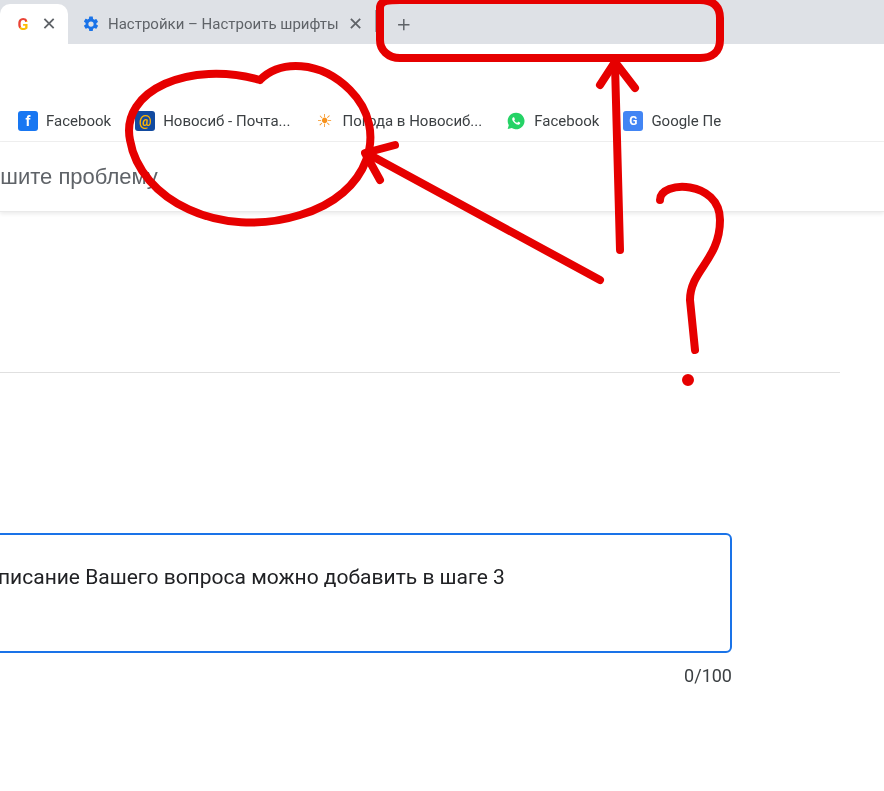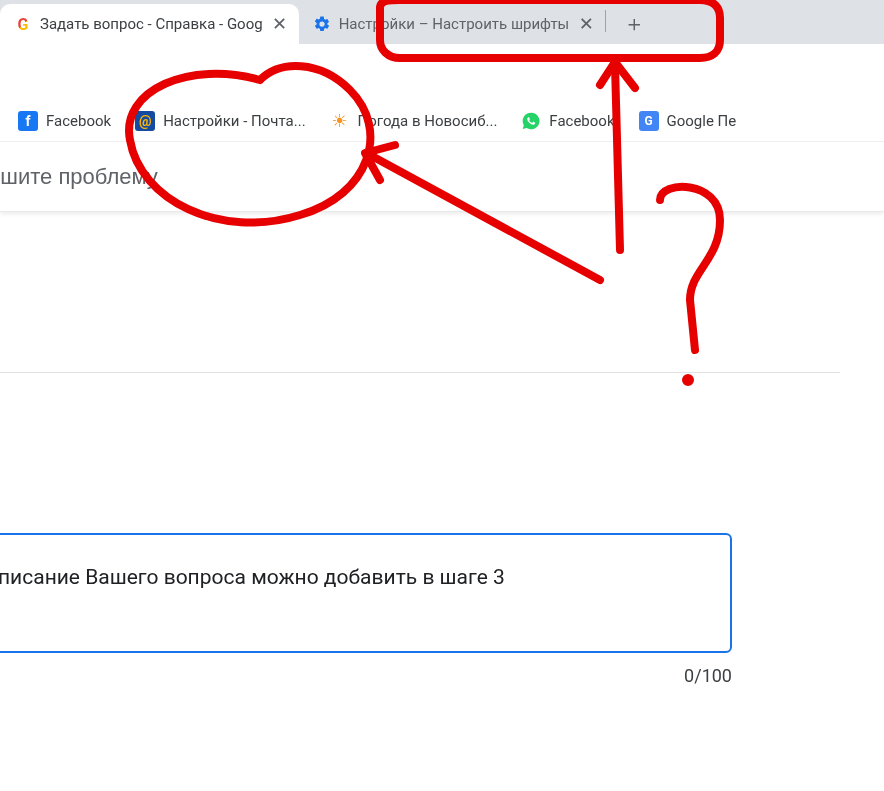--- a/index.html
+++ b/index.html
@@ -178,21 +178,20 @@
     stroke-linecap:round;
     stroke-linejoin:round;
   }
 </style>
 </head>
 <body>
 
 <div class="tabstrip">
   <div class="tab active">
     <span class="fav google">G</span>
-    <span class="title">Задать вопрос - Справка - Goog</span>
     <span class="close">✕</span>
   </div>
   <div class="tab">
     <span class="fav gear">
       <svg viewBox="0 0 24 24">
           <path fill="#1a73e8" d="M19.14 12.94a7.49 7.49 0 0 0 .05-.94 7.49 7.49 0 0 0-.05-.94l2.03-1.58a.5.5 0 0 0 .12-.63l-1.92-3.32a.5.5 0 0 0-.6-.22l-2.39.96a7.03 7.03 0 0 0-1.62-.94l-.36-2.54A.5.5 0 0 0 13.9 2h-3.8a.5.5 0 0 0-.5.42l-.36 2.54c-.58.24-1.12.55-1.62.94l-2.39-.96a.5.5 0 0 0-.6.22L2.71 8.48a.5.5 0 0 0 .12.63l2.03 1.58c-.03.31-.05.63-.05.94s.02.63.05.94l-2.03 1.58a.5.5 0 0 0-.12.63l1.92 3.32c.13.22.39.31.6.22l2.39-.96c.5.39 1.04.7 1.62.94l.36 2.54a.5.5 0 0 0 .5.42h3.8a.5.5 0 0 0 .5-.42l.36-2.54c.58-.24 1.12-.55 1.62-.94l2.39.96c.21.09.47 0 .6-.22l1.92-3.32a.5.5 0 0 0-.12-.63l-2.03-1.58zM12 15.5A3.5 3.5 0 1 1 15.5 12 3.5 3.5 0 0 1 12 15.5z"></path>
         </svg>
     </span>
     <span class="title">Настройки – Настроить шрифты</span>
     <span class="close">✕</span>
@@ -203,21 +202,21 @@
 
 <div class="addr-spacer"></div>
 
 <div class="bookmarks">
   <div class="bm">
     <span class="ic fb">f</span>
     <span>Facebook</span>
   </div>
   <div class="bm">
     <span class="ic mail">@</span>
-    <span>Настройки - Почта...</span>
+    <span>Новосиб - Почта...</span>
   </div>
   <div class="bm">
     <span class="ic weather">☀</span>
     <span>Погода в Новосиб...</span>
   </div>
   <div class="bm">
     <span class="ic wa">
       <svg width="20" height="20" viewBox="0 0 24 24">
           <path fill="#25d366" d="M12 2a10 10 0 0 0-8.66 15l-1.3 4.74 4.86-1.27A10 10 0 1 0 12 2z"></path>
           <path fill="#fff" d="M16.5 13.8c-.24-.12-1.4-.69-1.62-.77s-.38-.12-.53.12-.61.77-.75.93-.28.18-.51.06a6.45 6.45 0 0 1-3.18-2.78c-.24-.41.24-.38.67-1.27a.42.42 0 0 0 0-.4c-.06-.12-.53-1.28-.73-1.75s-.39-.4-.53-.41h-.45a.87.87 0 0 0-.63.29 2.63 2.63 0 0 0-.82 2 4.57 4.57 0 0 0 1 2.43 10.5 10.5 0 0 0 4 3.55c.56.24 1 .38 1.34.49a3.23 3.23 0 0 0 1.48.09 2.42 2.42 0 0 0 1.59-1.12 2 2 0 0 0 .14-1.12c-.06-.09-.22-.15-.47-.27z"></path>

